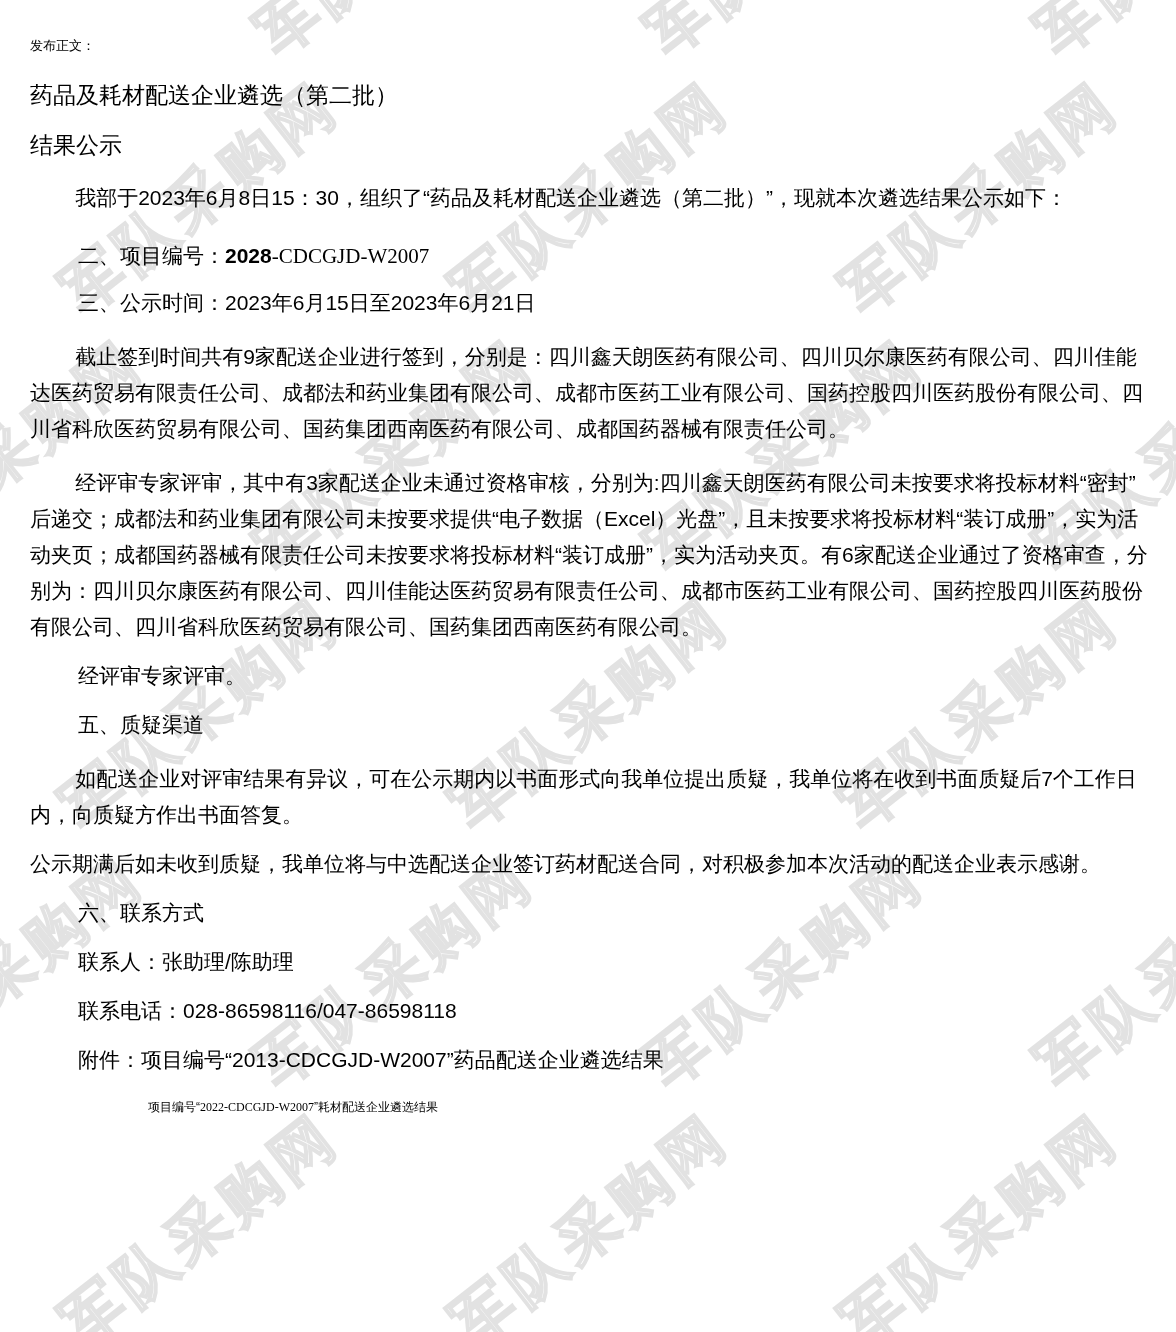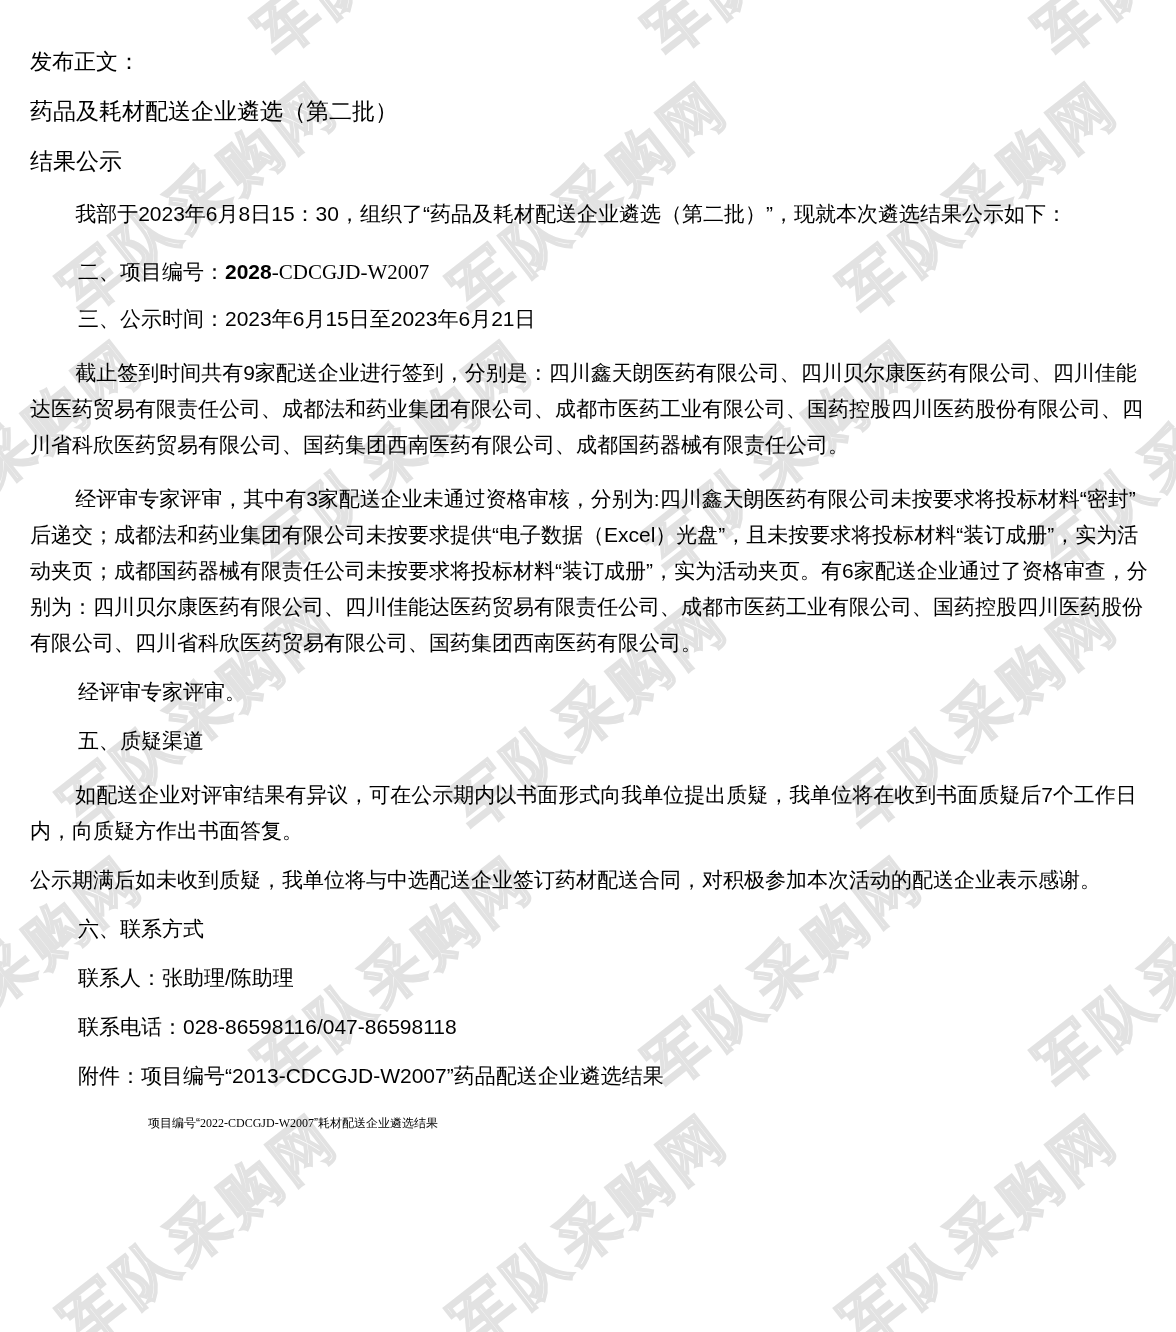--- a/index.html
+++ b/index.html
@@ -36,23 +36,23 @@
   }
   
   .content {
     position: relative;
     z-index: 1;
     padding: 34px 28px 0 30px;
     font-size: 21px;
     line-height: 36px;
   }
   .pub-label {
-    font-size: 22px;
+    font-size: 13px;
     line-height: 24px;
-    margin: 16px 0 22px 0;
+    margin: 0 0 22px 0;
   }
   .doc-title {
     font-size: 23px;
     font-weight: normal;
     line-height: 30px;
     margin: 0 0 20px 0;
   }
   .para {
     margin: 12px 0 0 0;
   }

